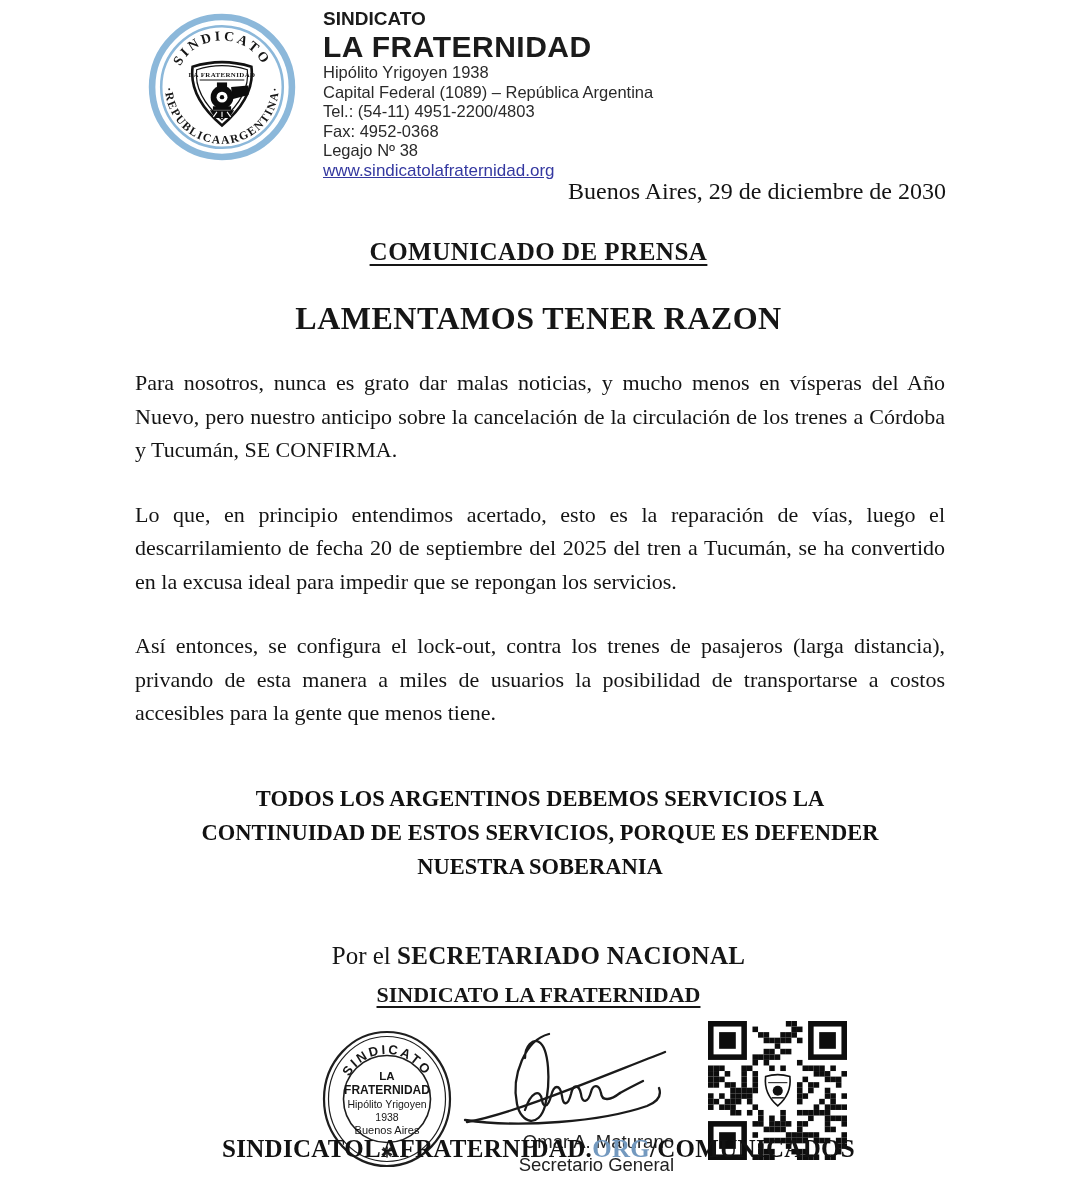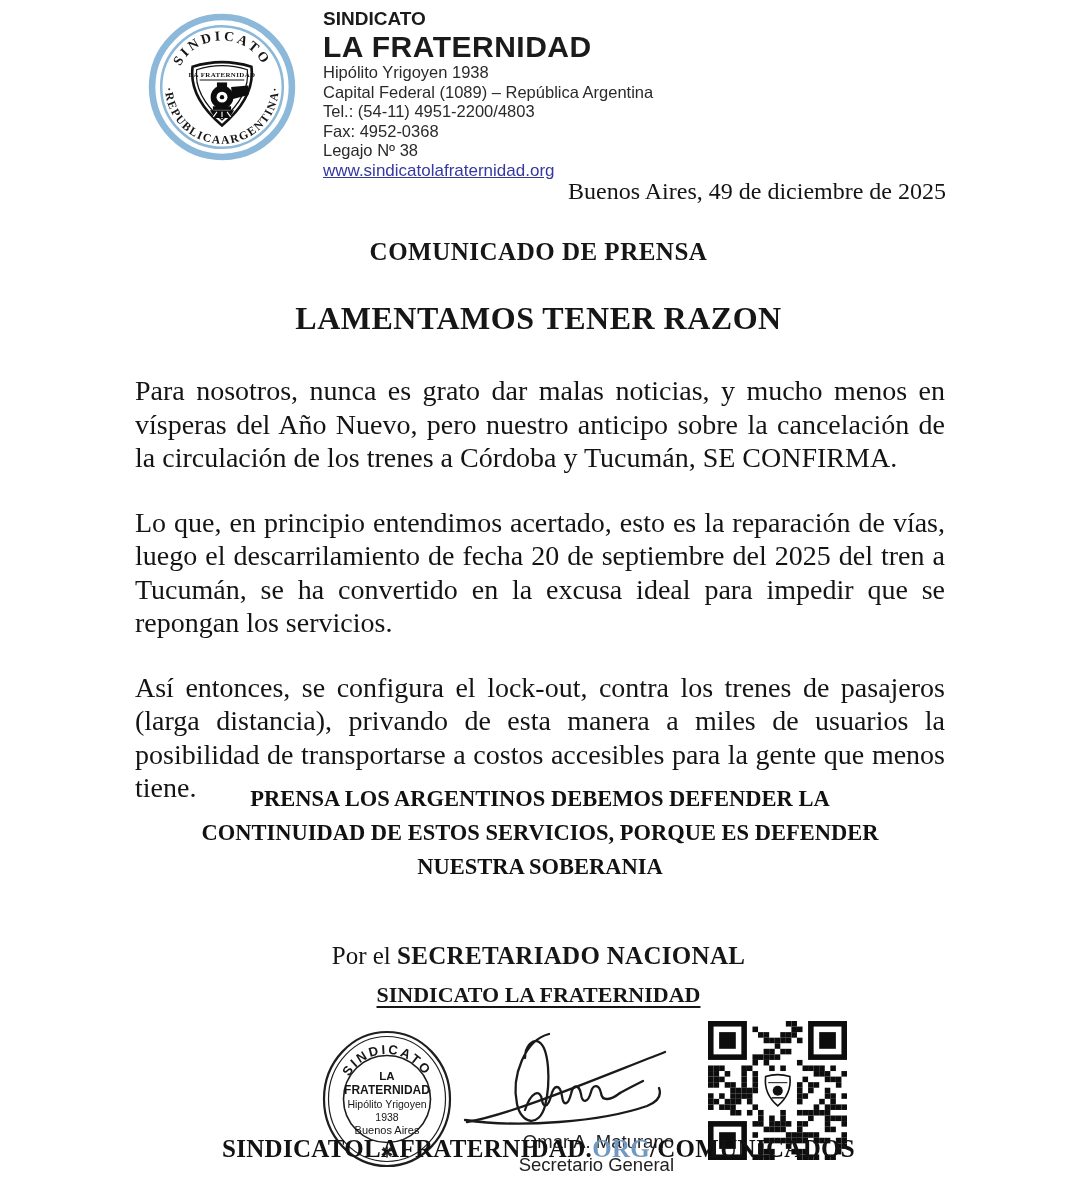--- a/index.html
+++ b/index.html
@@ -16,26 +16,26 @@
   .logo-seal{position:absolute;left:146px;top:8px;width:152px;height:158px;}
   .header-text{position:absolute;left:323px;top:8px;font-family:"Liberation Sans", sans-serif;}
   .org-line1{font-size:19px;font-weight:bold;line-height:22px;color:#1b1b1b;}
   .org-line2{font-size:30px;font-weight:bold;line-height:33px;color:#1b1b1b;letter-spacing:.5px;}
   .addr{font-size:16.5px;line-height:19.5px;color:#2a2a2a;}
   .site-link{font-size:17px;line-height:20px;color:#3438a0;text-decoration:underline;cursor:pointer;}
   
   .dateline{position:absolute;top:178px;right:131px;font-size:24px;color:#141414;}
   .doc-title{position:absolute;top:238px;left:0;width:100%;text-align:center;
              font-size:25px;font-weight:bold;letter-spacing:.5px;}
-  .doc-title span{text-underline-offset:4px;}
+  .doc-title span{text-decoration:underline;text-underline-offset:4px;}
   .headline{position:absolute;top:300px;left:0;width:100%;text-align:center;
             font-size:32px;font-weight:bold;letter-spacing:.5px;}
   
   .body-copy{position:absolute;top:366px;left:135px;width:810px;}
-  .body-copy p{margin:8px 0 31px 0;font-size:28px;line-height:33.5px;
+  .body-copy p{margin:0 0 31px 0;font-size:22px;line-height:33.5px;
                text-align:justify;text-justify:inter-word;color:#141414;}
   .emphasis{position:absolute;top:782px;left:135px;width:810px;text-align:center;
             font-size:22.5px;font-weight:bold;line-height:34px;color:#111;}
   
   .por-el{position:absolute;top:942px;left:0;width:100%;text-align:center;font-size:25px;}
   .por-el b{letter-spacing:.3px;}
   .closing-org{position:absolute;top:982px;left:0;width:100%;text-align:center;
                font-size:22px;font-weight:bold;}
   .closing-org span{text-decoration:underline;text-underline-offset:4px;}
   
@@ -97,36 +97,36 @@
     <div class="org-line1">SINDICATO</div>
     <div class="org-line2">LA FRATERNIDAD</div>
     <div class="addr">Hipólito Yrigoyen 1938</div>
     <div class="addr">Capital Federal (1089) – República Argentina</div>
     <div class="addr">Tel.: (54-11) 4951-2200/4803</div>
     <div class="addr">Fax: 4952-0368</div>
     <div class="addr">Legajo Nº 38</div>
     <div class="site-link">www.sindicatolafraternidad.org</div>
   </div>
 
-  <div class="dateline">Buenos Aires, 49 de diciembre de 2025</div>
+  <div class="dateline">Buenos Aires, 29 de diciembre de 2030</div>
 
   <div class="doc-title">
     <span>COMUNICADO DE PRENSA</span>
   </div>
 
   <div class="headline">LAMENTAMOS TENER RAZON</div>
 
   <div class="body-copy">
     <p>Para nosotros, nunca es grato dar malas noticias, y mucho menos en vísperas del Año Nuevo, pero nuestro anticipo sobre la cancelación de la circulación de los trenes a Córdoba y Tucumán, SE CONFIRMA.</p>
     <p>Lo que, en principio entendimos acertado, esto es la reparación de vías, luego el descarrilamiento de fecha 20 de septiembre del 2025 del tren a Tucumán, se ha convertido en la excusa ideal para impedir que se repongan los servicios.</p>
     <p>Así entonces, se configura el lock-out, contra los trenes de pasajeros (larga distancia), privando de esta manera a miles de usuarios la posibilidad de transportarse a costos accesibles para la gente que menos tiene.</p>
   </div>
 
   <div class="emphasis">
-    <div>PRENSA LOS ARGENTINOS DEBEMOS DEFENDER LA</div>
+    <div>TODOS LOS ARGENTINOS DEBEMOS SERVICIOS LA</div>
     <div>CONTINUIDAD DE ESTOS SERVICIOS, PORQUE ES DEFENDER</div>
     <div>NUESTRA SOBERANIA</div>
   </div>
 
   <div class="por-el"><span>Por el </span><b>SECRETARIADO NACIONAL</b></div>
 
   <div class="closing-org">
     <span>SINDICATO LA FRATERNIDAD</span>
   </div>
 

